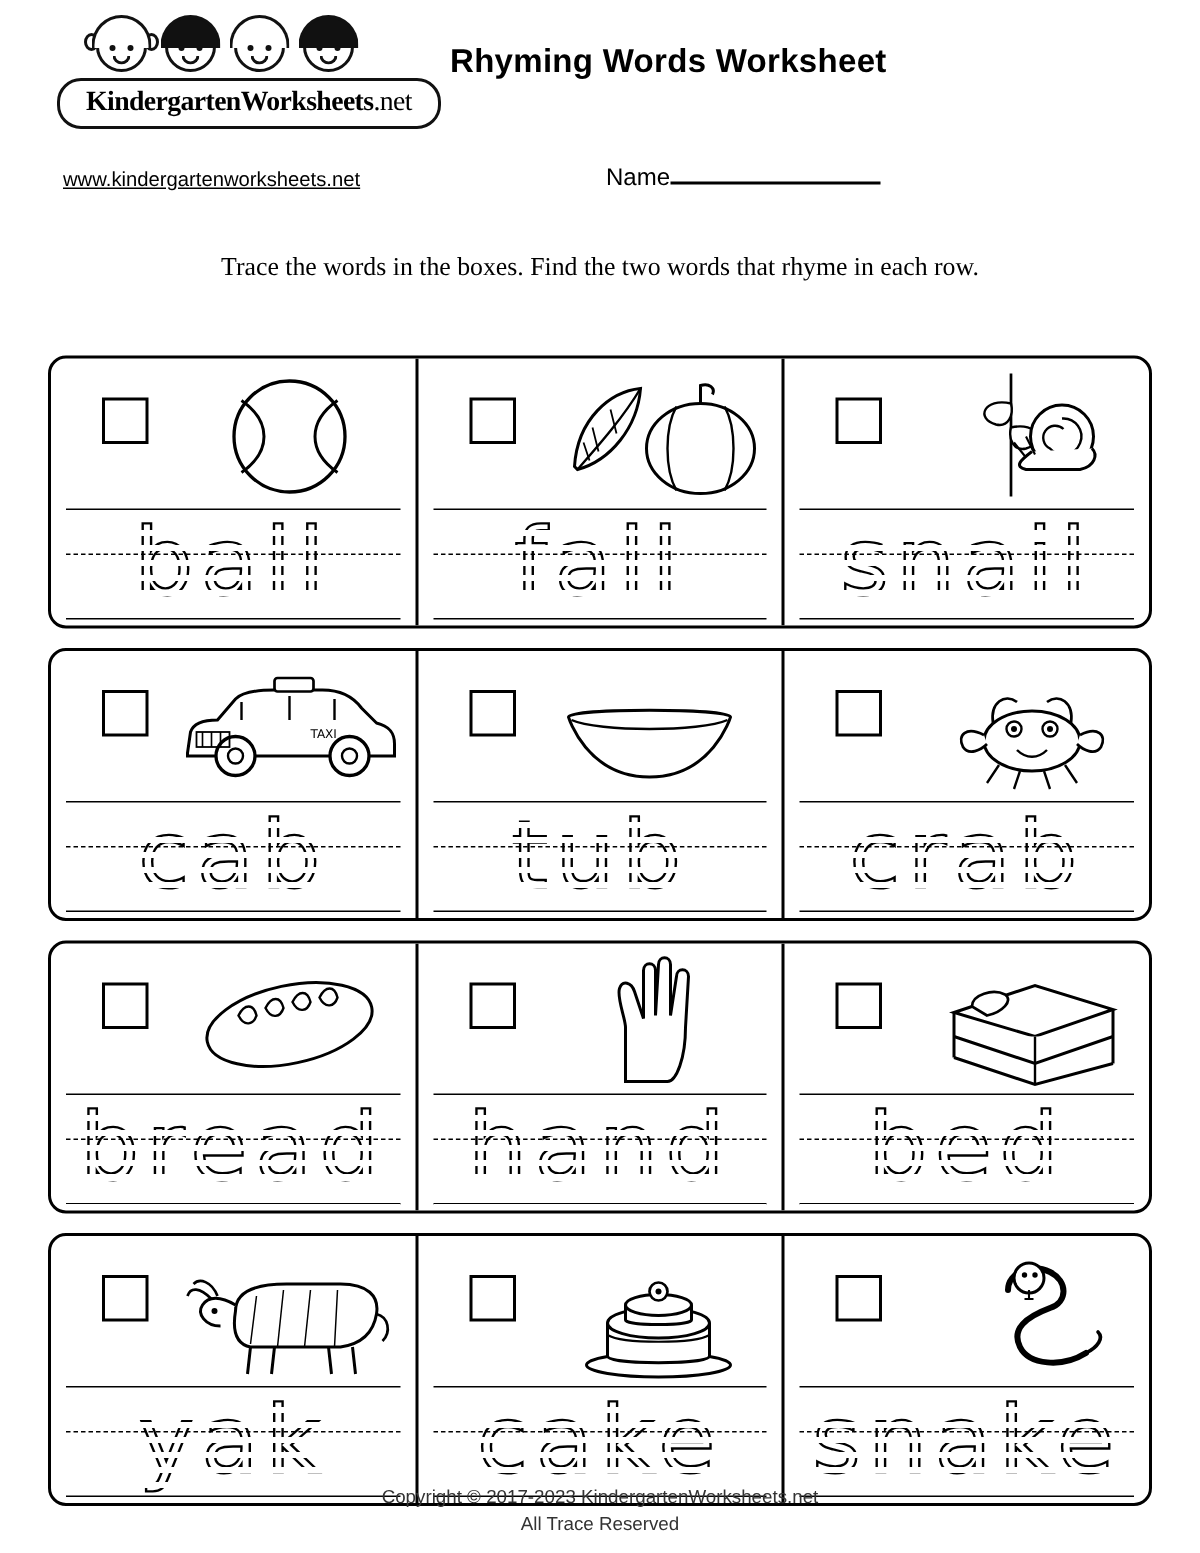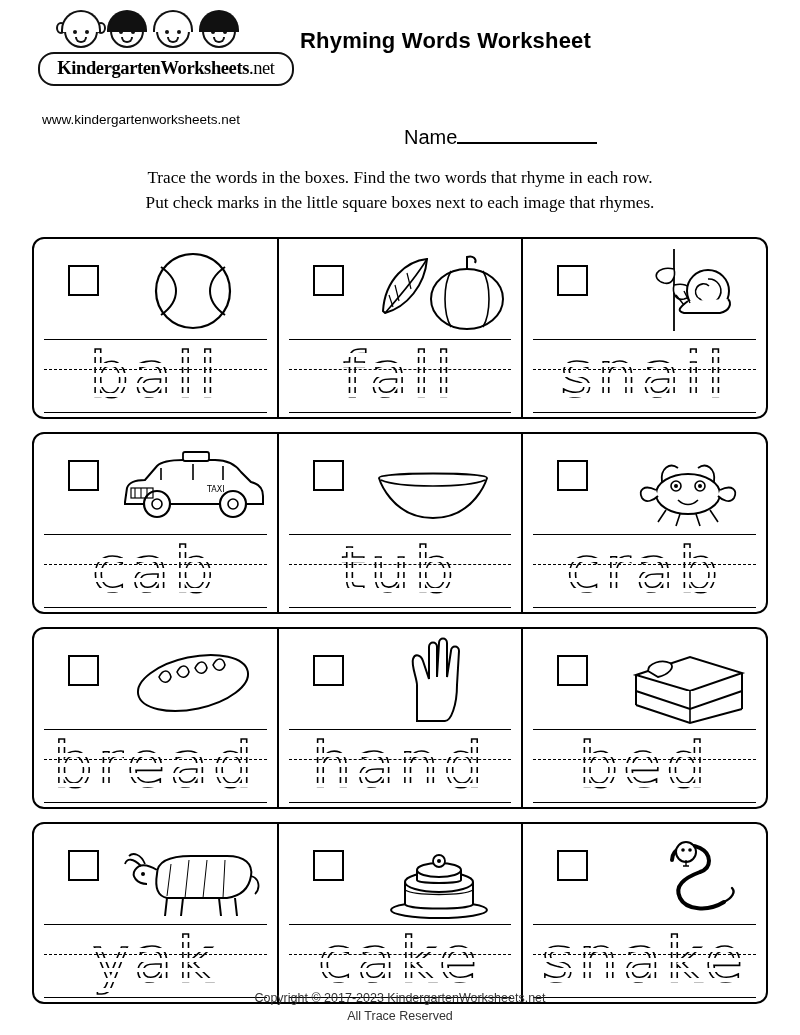--- a/index.html
+++ b/index.html
@@ -114,34 +114,35 @@
     white-space: nowrap;
     font-family: Liberation Serif, serif;
   }
   .logo-plate .txt .thin { font-weight: normal; }
   .site-url {
     position: absolute;
     left: 42px;
     top: 112px;
     font-size: 13.5px;
     color: #000;
+    text-decoration: underline;
   }
   .wtitle {
     position: absolute;
     left: 300px;
     top: 28px;
     font-size: 22px;
     font-weight: bold;
     letter-spacing: 0.2px;
   }
   .name-line {
     position: absolute;
     left: 404px;
-    top: 126px;
-    font-size: 20px;
+    top: 108px;
+    font-size: 16px;
   }
   .name-line .rule {
     display: inline-block;
     border-bottom: 2px solid #000;
     width: 140px;
     height: 15px;
     vertical-align: baseline;
   }
 
   
@@ -306,21 +307,20 @@
 
   <div class="wtitle">Rhyming Words Worksheet</div>
 
   <div class="name-line">
     <span>Name</span><span class="rule"></span>
   </div>
 </div>
 
 <div class="instructions">
   <div>Trace the words in the boxes. Find the two words that rhyme in each row.</div>
-  <div>Put check marks in the little square boxes next to each image that rhymes.</div>
 </div>
 
 <div class="grid">
 
   <div class="row">
     <div class="cell">
       <div class="checkbox"></div>
       <div class="art">
         <svg viewBox="0 0 158 92">
           <circle cx="82" cy="46" r="37" fill="#fff" stroke="#000" stroke-width="2.2"></circle>

